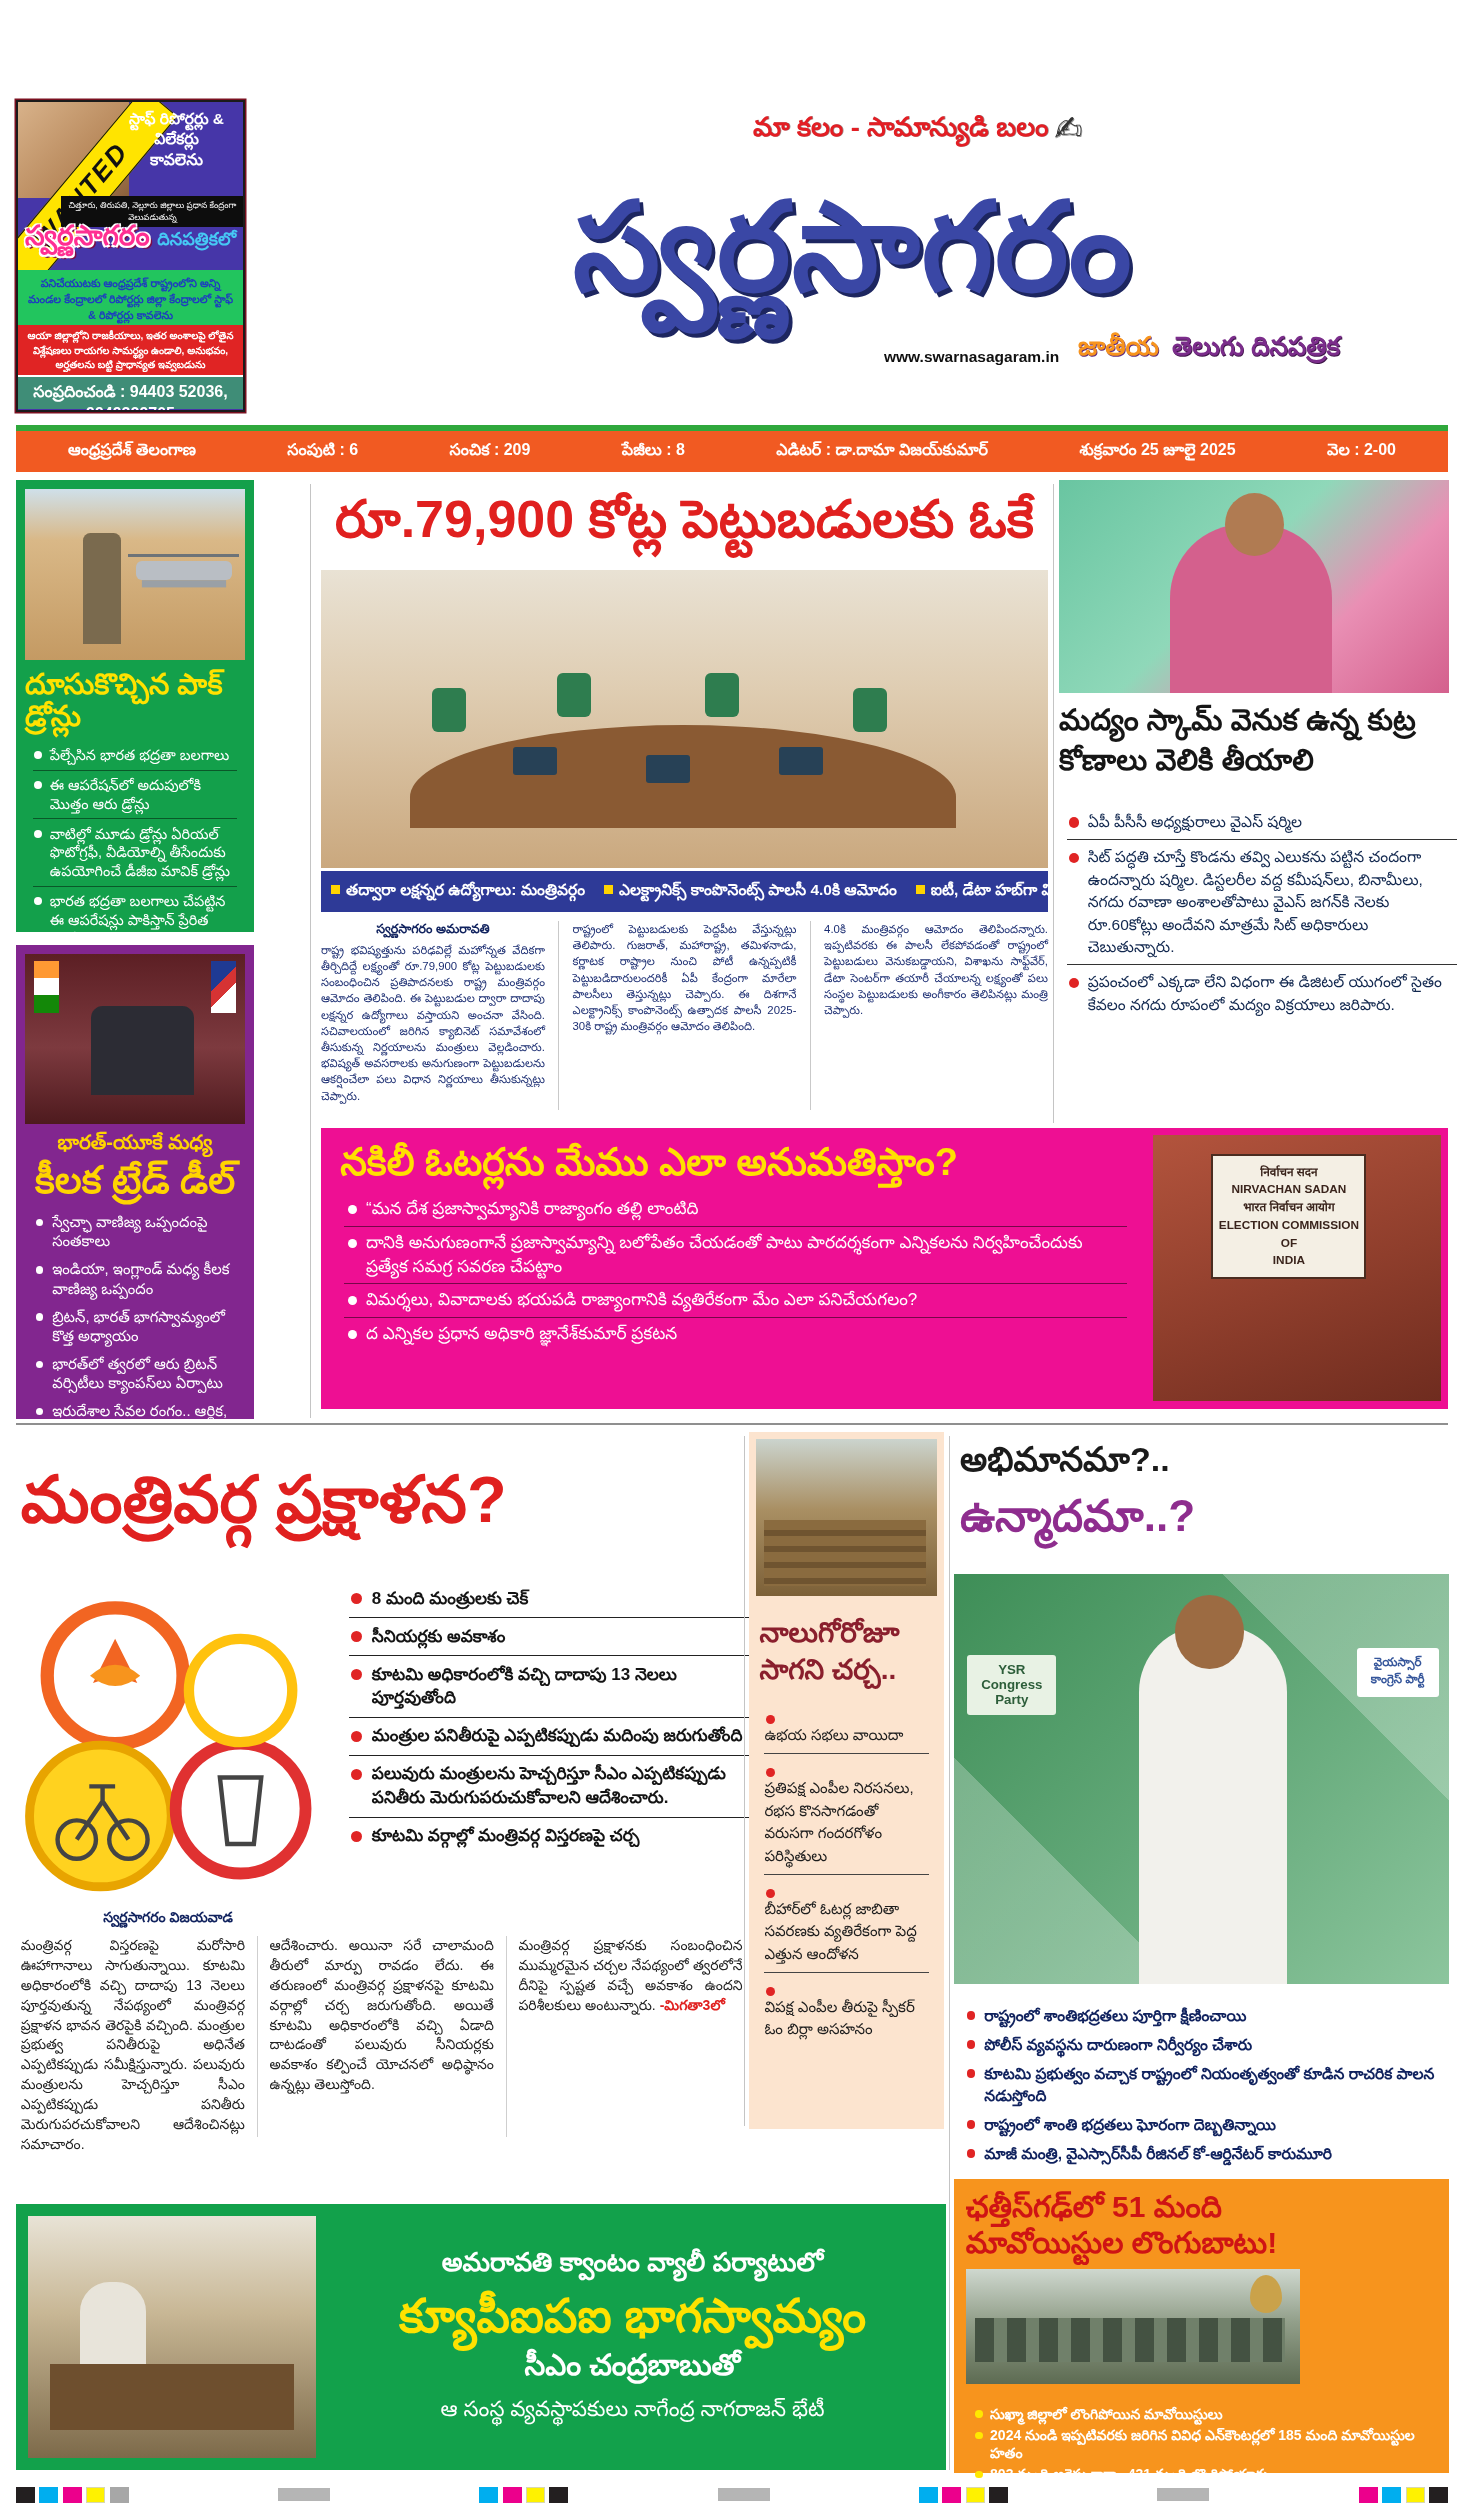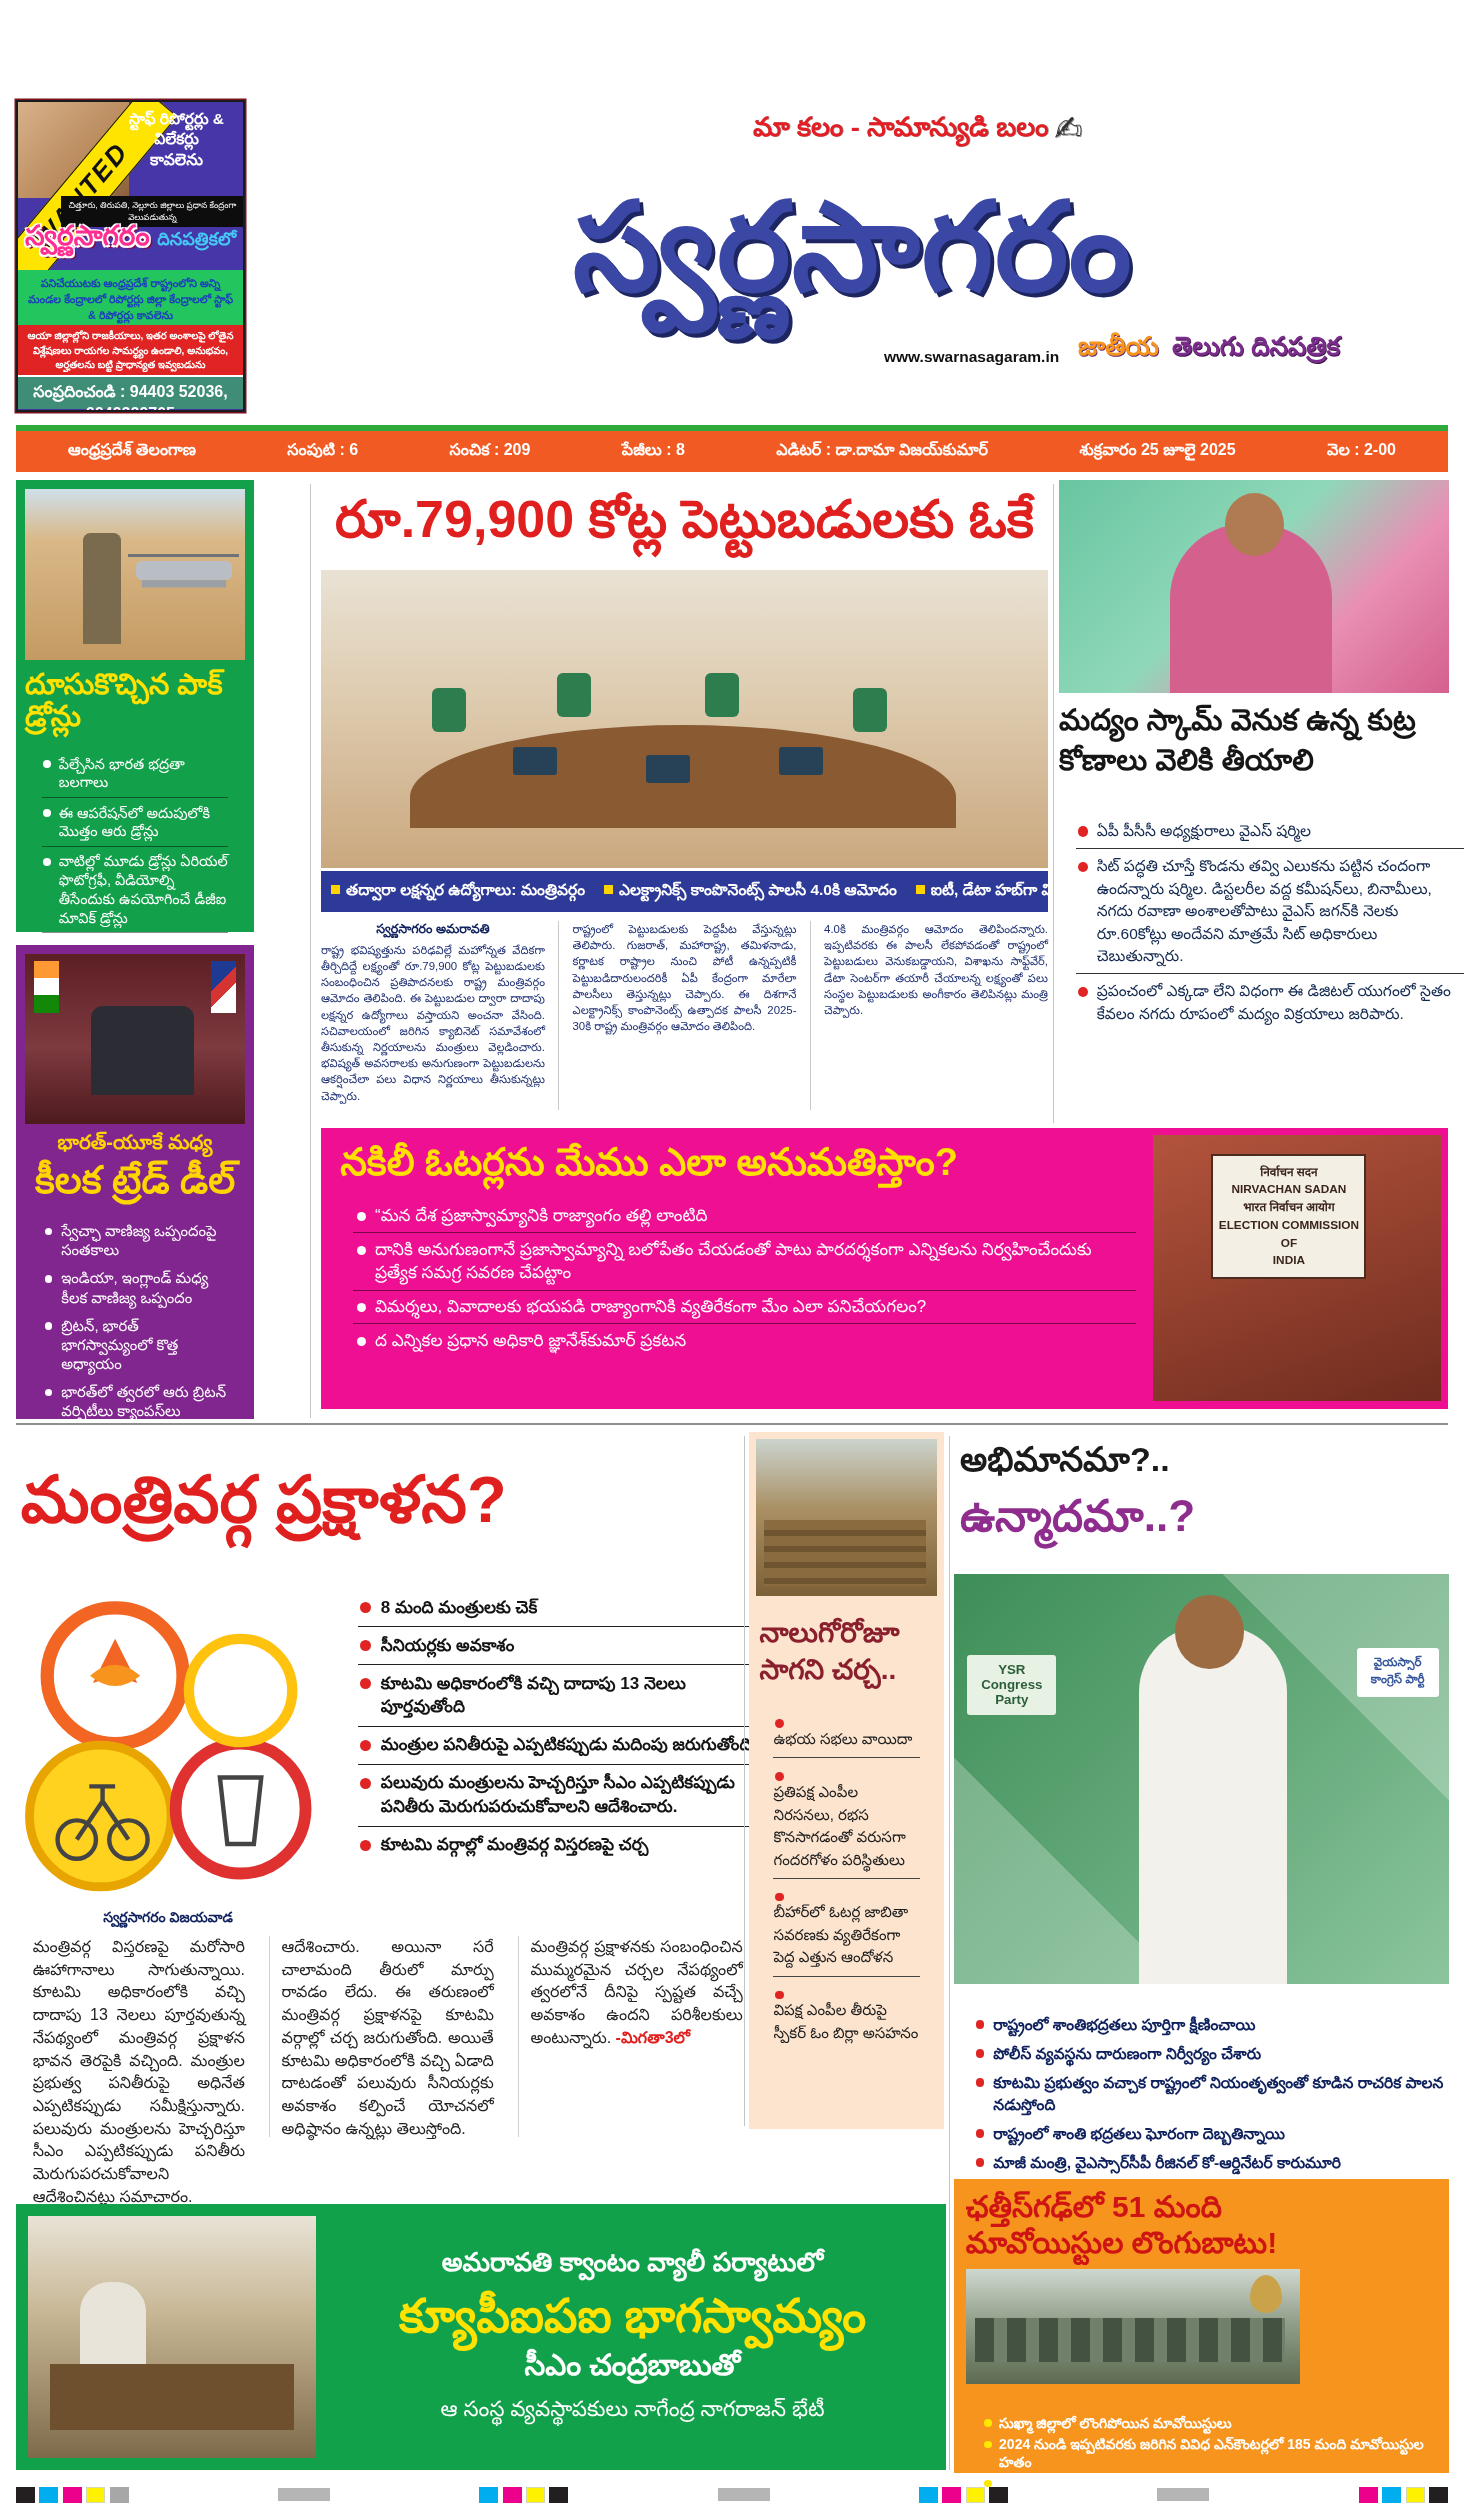--- a/index.html
+++ b/index.html
@@ -44,21 +44,21 @@
   .tagline .t1{color:#f7941d;text-shadow:0.7px 0.7px 0 #5e2a7e;}
   .tagline .t2{color:#7b2d8b;text-shadow:0.7px 0.7px 0 #3c1446;margin-left:5.9px;margin-top:32px;}
 
   
   .infobar{left:16px;top:425px;width:1432px;height:47px;background:#f15a22;border-top:6.6px solid #2fa83c;
            display:flex;align-items:center;justify-content:space-between;padding:0 52px;}
   .infobar li{list-style:none;color:#fff;font-size:16px;font-weight:bold;white-space:nowrap;}
   .infobar ul{display:flex;width:100%;justify-content:space-between;margin:0;padding:0;}
 
   
-  ul.bul{margin:17px;padding:0;list-style:none;}
+  ul.bul{margin:8px;padding:0;list-style:none;}
   ul.bul li{display:flex;align-items:flex-start;}
   ul.bul .dot{flex:0 0 auto;border-radius:50%;display:inline-block;}
 
   
   .dronebox{left:16px;top:480px;width:238px;height:452px;background:#13a04b;padding:8.9px;}
   .drone-photo{position:relative;width:100%;height:171px;background:linear-gradient(180deg,#cfe0ea 0%,#d9b887 30%,#c49a63 100%);overflow:hidden;}
   .drone-officer{position:absolute;left:58px;top:44px;width:38px;height:111px;background:#7a6a4e;border-radius:7.4px 7.4px 0 0;}
   .drone-body{position:absolute;left:111px;top:72px;width:96px;height:19px;background:#b9bec4;border-radius:5.9px;box-shadow:0 13.3px 0 -5.9px #9aa0a6;}
   .drone-prop{position:absolute;left:103px;top:65px;width:111px;height:3px;background:#6d7378;}
   .dronebox h2{margin:8.9px 0 5.9px 0;color:#ffe200;font-size:29px;font-weight:bold;line-height:1.1;}
@@ -119,21 +119,21 @@
 
   
   .hrule{left:16px;top:1423px;width:1432px;height:2.2px;background:#8f8f8f;}
   .cab-h{left:20.7px;top:1444px;width:723px;height:112px;color:#e0201f;font-size:65px;font-weight:bold;line-height:112px;}
   .cab-bul{left:341px;top:1572px;width:402px;height:347px;}
   .cab-bul li{color:#141414;font-size:17px;font-weight:bold;line-height:1.4;padding:6.6px 0;}
   .cab-bul li:not(:last-child){border-bottom:0.7px solid #222;}
   .cab-bul .dot{width:11px;height:11px;background:#e02424;margin:6.6px 10.3px 0 1.5px;}
   .cab-date{left:46px;top:1909px;width:244px;height:23.6px;font-size:14px;font-weight:bold;color:#10225e;text-align:center;}
   .cab-body{left:20.7px;top:1936px;width:722px;height:201px;display:flex;gap:11.8px;}
-  .cab-body .col{flex:1;font-size:16px;line-height:1.42;color:#222;text-align:justify;margin-left:12px;}
+  .cab-body .col{flex:1;font-size:14px;line-height:1.42;color:#222;text-align:justify;}
   .cab-body .col + .col{border-left:0.7px solid #cfcfcf;padding-left:11.8px;}
   .cont{color:#e0201f;font-weight:bold;}
 
   
   .peach{left:749px;top:1432px;width:195px;height:697px;background:#fce4cf;padding:7.4px;}
   .parl-photo{position:relative;width:100%;height:157px;background:linear-gradient(180deg,#cbd4ce 0%,#a98f63 45%,#7c6038 100%);overflow:hidden;}
   .parl-rows{position:absolute;left:7.4px;top:81px;width:162px;height:66px;
         background:repeating-linear-gradient(180deg,#8a6b3f 0 10.3px,#6f5430 10.3px 16px);}
   .peach h2{margin:19px 0 13.3px 3px;color:#8a1f2d;font-size:28px;font-weight:bold;line-height:1.3;}
   .peach ul.bul li{color:#1c1c1c;font-size:15px;line-height:1.5;padding:6.6px 0;flex-direction:column;}

